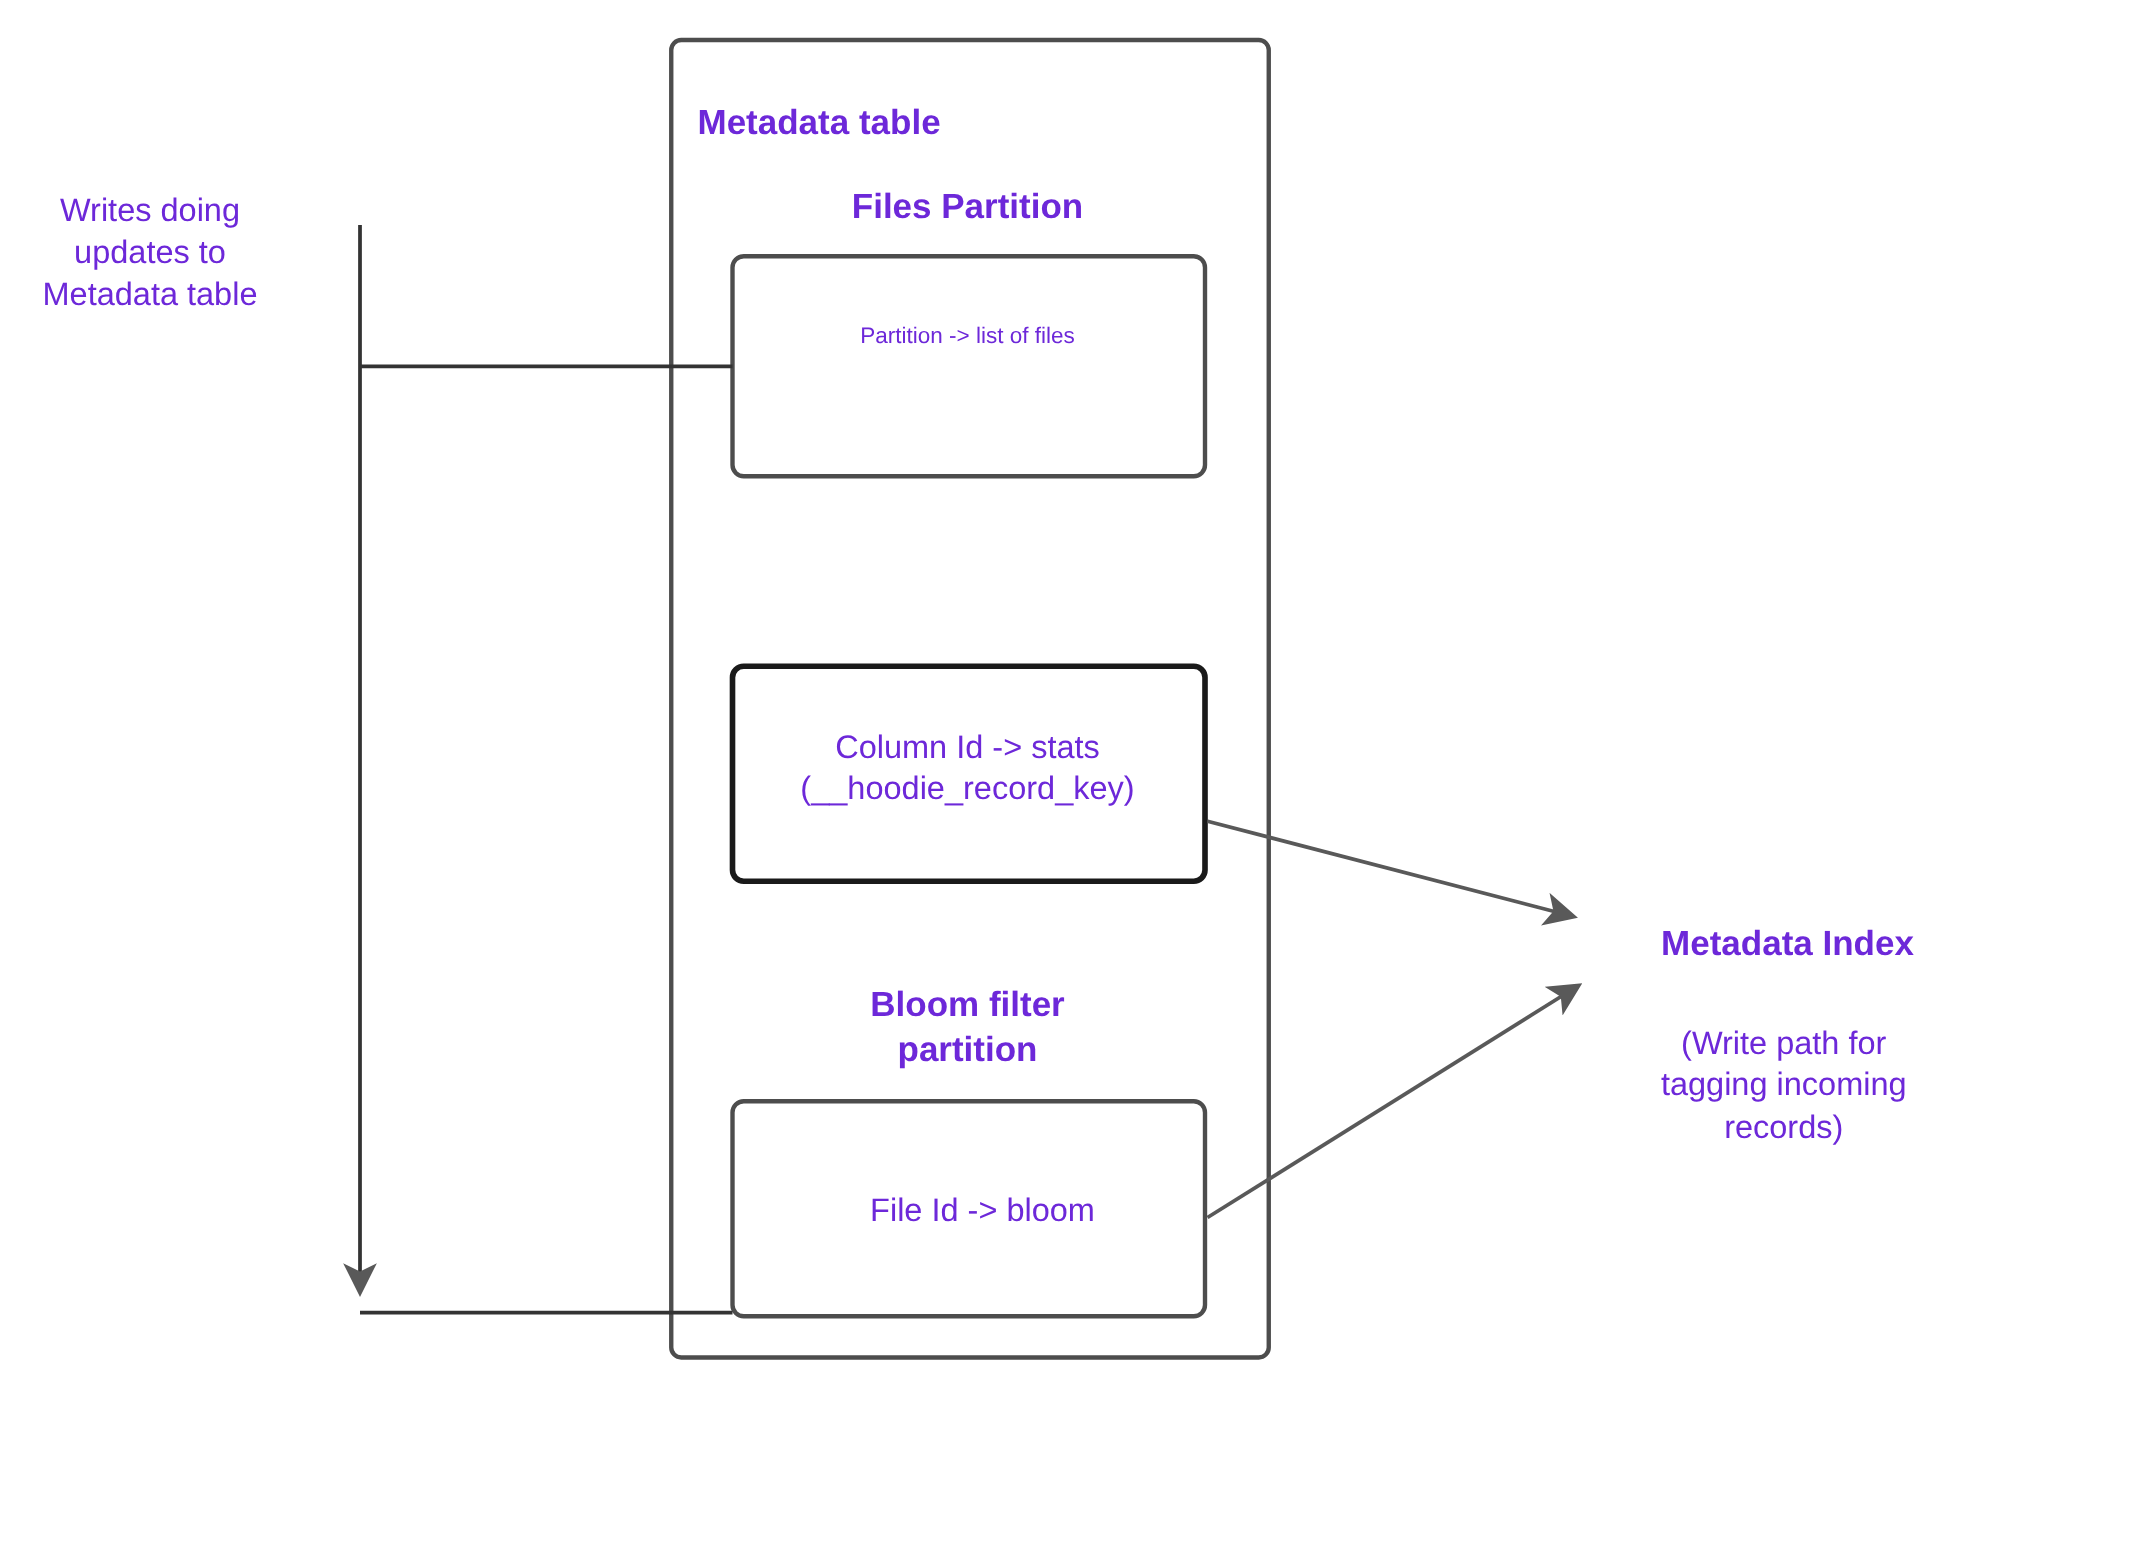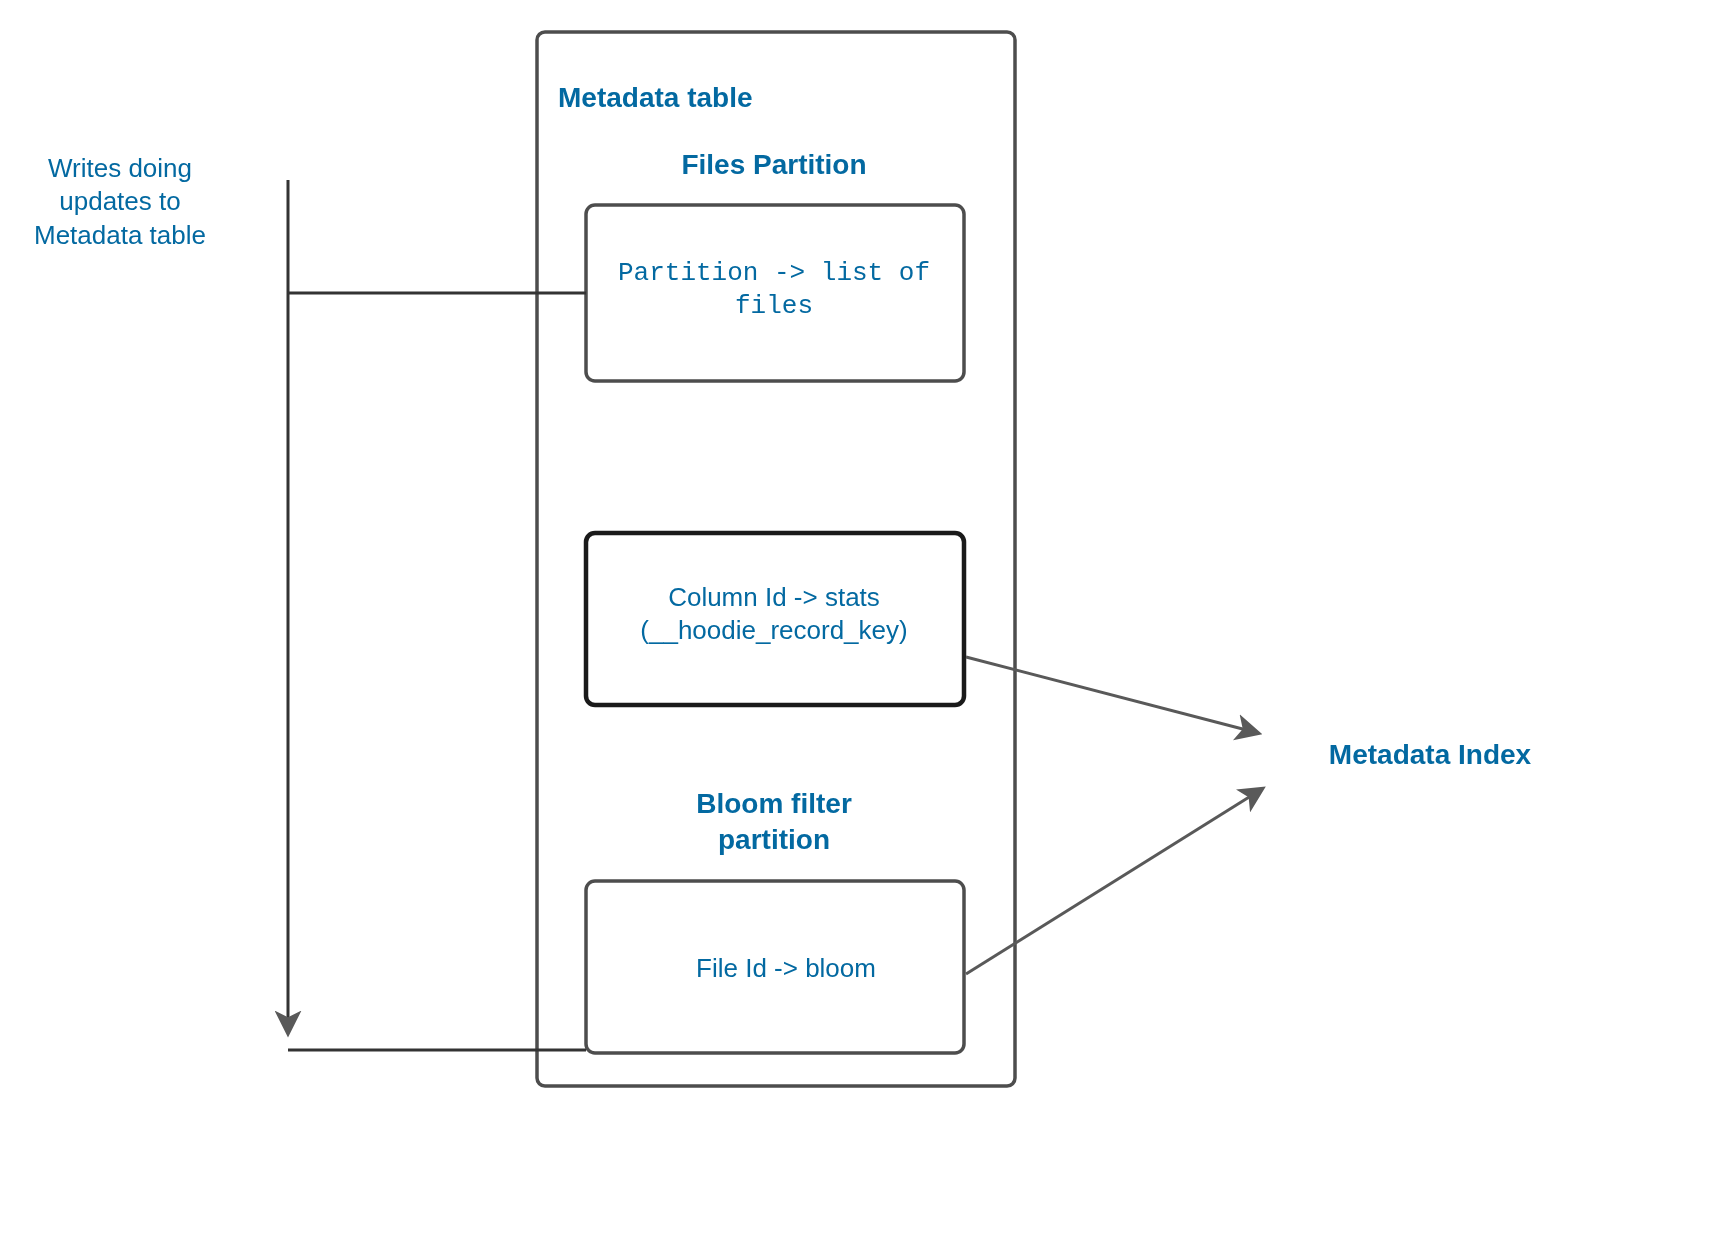--- a/index.html
+++ b/index.html
@@ -24,21 +24,21 @@
     left: 0;
     top: 0;
     width: 1718px;
     height: 1244px;
   }
   .txt {
     position: absolute;
     text-align: center;
     line-height: 1.28;
     white-space: pre-line;
-    color: #0369a1;
+    color: #6d28d9;
   }
   .bold {
     font-weight: bold;
     text-align: center;
   }
 
   
   #writes-note {
     left: 10px;
     top: 152px;
@@ -73,22 +73,21 @@
     top: 786px;
     width: 380px;
     font-size: 28px;
   }
 
   
   #files-box-label {
     left: 588px;
     top: 257px;
     width: 372px;
-    font-size: 26px;
-    font-family: Liberation Mono, monospace;
+    font-size: 18px;
   }
   #colstats-box-label {
     left: 588px;
     top: 581px;
     width: 372px;
     font-size: 26px;
   }
   #bloom-box-label {
     left: 588px;
     top: 952px;
@@ -159,14 +158,17 @@
   <div class="txt" id="colstats-box-label">Column Id  -&gt; stats
 (__hoodie_record_key)</div>
 
   <div class="txt bold" id="bloom-partition-title">Bloom filter
 partition</div>
 
   <div class="txt" id="bloom-box-label">File Id -&gt; bloom</div>
 
   <div class="txt bold" id="metadata-index-title">Metadata Index</div>
 
+  <div class="txt" id="metadata-index-note">(Write path for
+tagging incoming
+records)</div>
 
 </div>
 
 </body></html>

